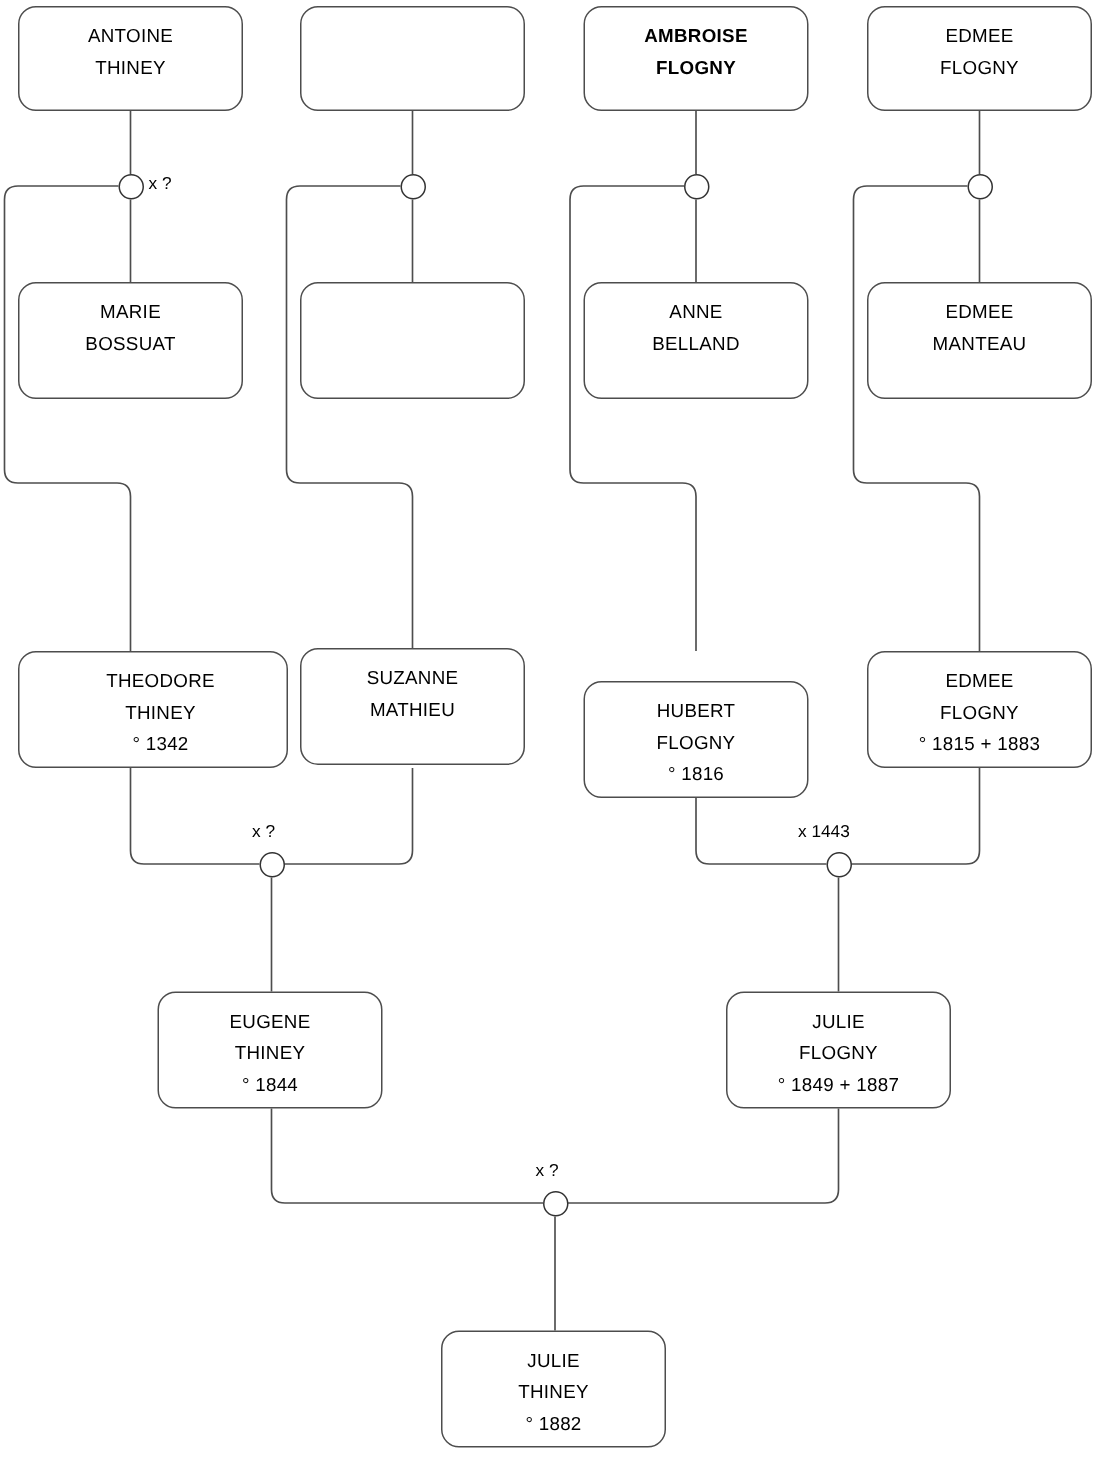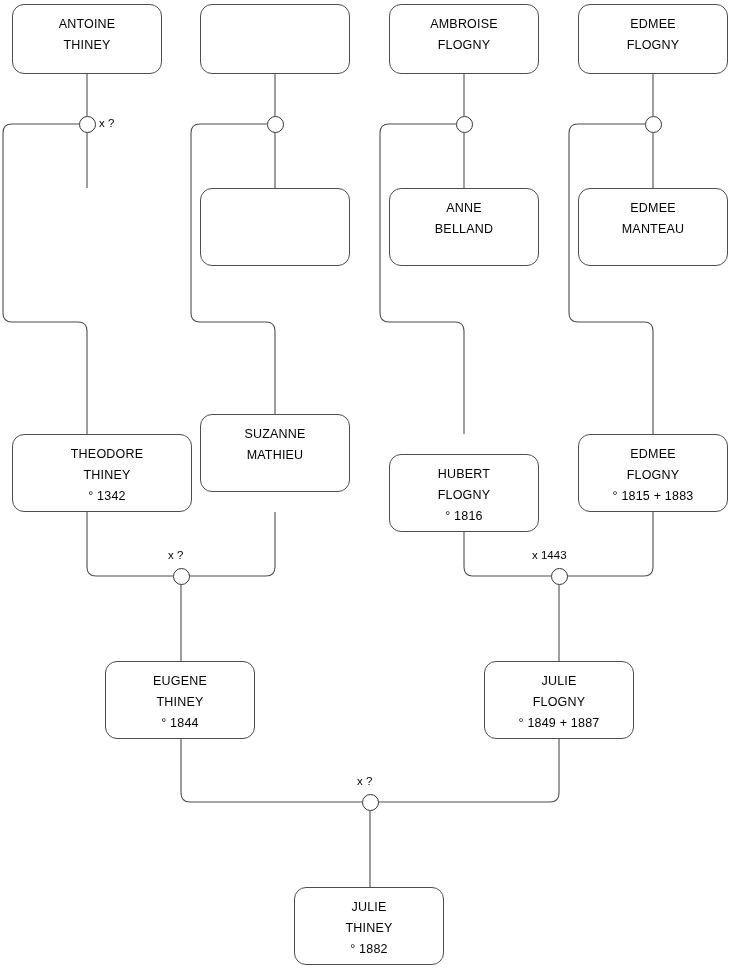--- a/index.html
+++ b/index.html
@@ -106,32 +106,37 @@
     <div class="person-line">THINEY</div>
     <div class="person-line"></div>
   </div>
 
   <div class="person-box" style="left:200px; top:4px; width:150px; height:70px;">
     <div class="person-line"></div>
     <div class="person-line"></div>
     <div class="person-line"></div>
   </div>
 
-  <div class="person-box" style="left:389px; top:4px; width:150px; height:70px;">
+  <div class="person-box" style="left:389px; top:4px; width:150px; height:70px;font-weight:bold;">
     <div class="person-line">AMBROISE</div>
     <div class="person-line">FLOGNY</div>
     <div class="person-line"></div>
   </div>
 
   <div class="person-box" style="left:578px; top:4px; width:150px; height:70px;">
     <div class="person-line">EDMEE</div>
     <div class="person-line">FLOGNY</div>
     <div class="person-line"></div>
   </div>
 
+  <div class="person-box" style="left:12px; top:188px; width:150px; height:78px;">
+    <div class="person-line">MARIE</div>
+    <div class="person-line">BOSSUAT</div>
+    <div class="person-line"></div>
+  </div>
 
   <div class="person-box" style="left:200px; top:188px; width:150px; height:78px;">
     <div class="person-line"></div>
     <div class="person-line"></div>
     <div class="person-line"></div>
   </div>
 
   <div class="person-box" style="left:389px; top:188px; width:150px; height:78px;">
     <div class="person-line">ANNE</div>
     <div class="person-line">BELLAND</div>
@@ -143,21 +148,21 @@
     <div class="person-line">MANTEAU</div>
     <div class="person-line"></div>
   </div>
 
   <div class="person-box" style="left:12px; top:434px; width:180px; height:78px;padding-left:10px;">
     <div class="person-line">THEODORE</div>
     <div class="person-line">THINEY</div>
     <div class="person-line">° 1342</div>
   </div>
 
-  <div class="person-box" style="left:200px; top:414px; width:150px; height:78px;">
+  <div class="person-box" style="left:200px; top:432px; width:150px; height:78px;">
     <div class="person-line">SUZANNE</div>
     <div class="person-line">MATHIEU</div>
     <div class="person-line"></div>
   </div>
 
   <div class="person-box" style="left:389px; top:454px; width:150px; height:78px;">
     <div class="person-line">HUBERT</div>
     <div class="person-line">FLOGNY</div>
     <div class="person-line">° 1816</div>
   </div>

